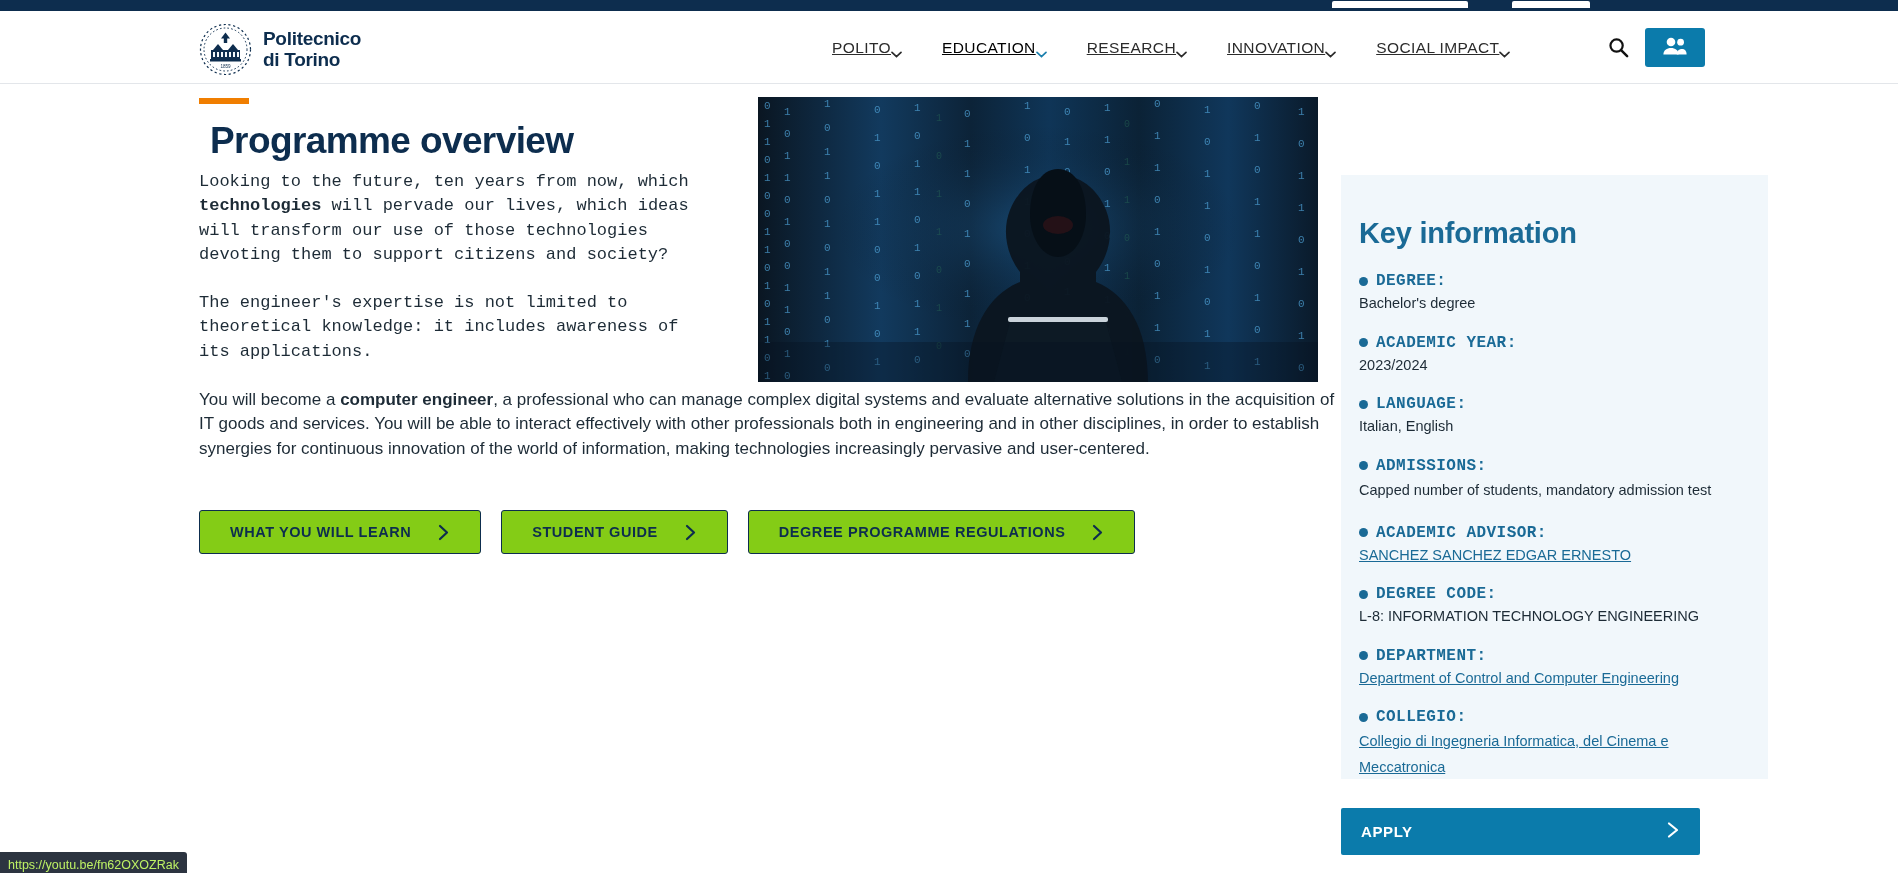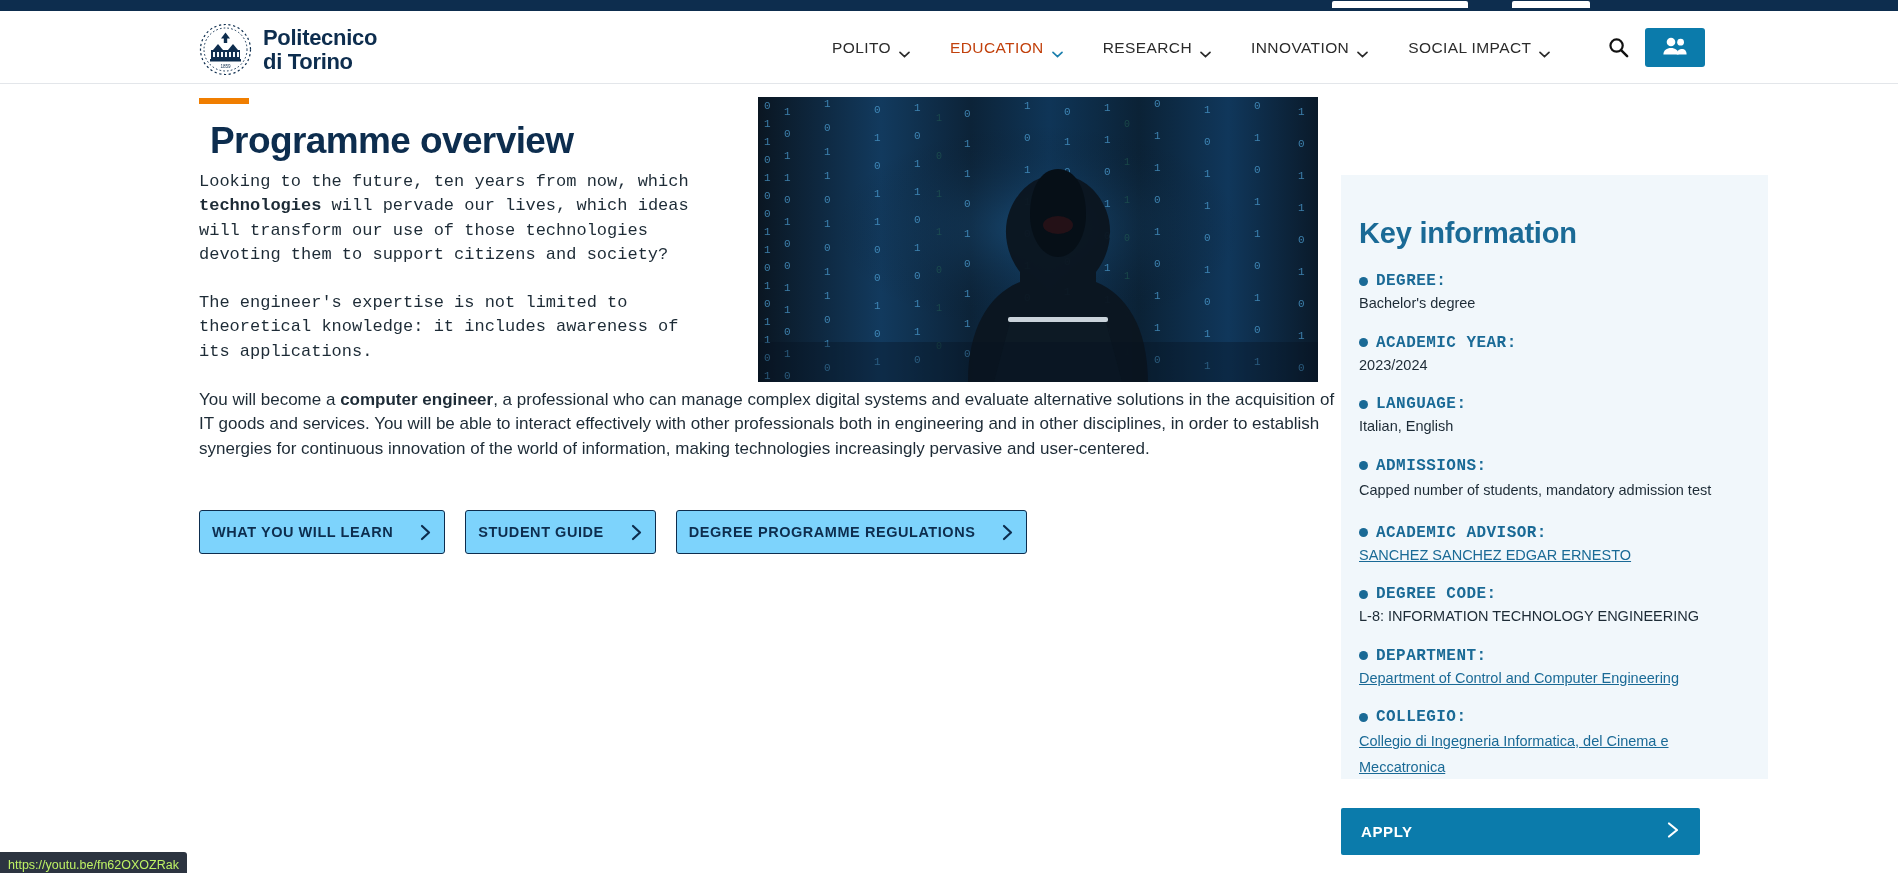--- a/index.html
+++ b/index.html
@@ -33,34 +33,34 @@
     background:#ffffff;
     border-bottom:1px solid #e3e6ea;
     display:flex; align-items:center;
   }
   .logo-block {
     position:absolute; left:199px; top:12px;
     display:flex; align-items:center; gap:11px;
   }
   .crest { width:53px; height:53px; flex:0 0 53px; }
   .logo-text {
-    font-size:22px; font-weight:bold; line-height:1.06;
+    font-size:19px; font-weight:bold; line-height:1.06;
     color:#0d2d4e; letter-spacing:-0.3px;
   }
   nav.main-nav {
     position:absolute; left:812px; top:0; height:73px;
     display:flex; align-items:center; gap:0;
   }
   .nav-item {
-    display:flex; align-items:center; gap:8px;
+    display:flex; align-items:center; 
     padding:0 20px; height:63px;
     font-size:15.5px; letter-spacing:0.4px; color:#2b2b2b;
-    cursor:pointer; white-space:nowrap;
-  }
-  .nav-item.active { color:#c2410c; }
+    cursor:pointer; white-space:nowrap;text-decoration:underline;
+  }
+  .nav-item.active { color:#000000; }
   .caret { width:11px; height:7px; display:inline-block; }
   .header-actions {
     position:absolute; right:193px; top:0; height:73px;
     display:flex; align-items:center; gap:13px;
   }
   .search-btn { width:28px; height:28px; display:flex; align-items:center; justify-content:center; cursor:pointer; }
   .user-btn {
     width:60px; height:39px; background:#0b7bab; border-radius:3px;
     display:flex; align-items:center; justify-content:center; cursor:pointer;
   }
@@ -86,22 +86,22 @@
     position:absolute; left:758px; top:12px; width:560px; height:285px;
     background:#0a1a2b; overflow:hidden;
   }
   .hero-img svg { display:block; }
 
   .btn-row {
     position:absolute; left:199px; top:425px;
     display:flex; gap:20px;
   }
   .btn-outline {
-    border:1.5px solid #0d2d4e; border-radius:3px; background:#7dd3fc;
-    height:44px; padding:0 12px;
+    border:1.5px solid #0d2d4e; border-radius:3px; background:#84cc16;
+    height:44px; padding:0 30px;
     display:flex; align-items:center; gap:26px;
     font-size:14.5px; font-weight:bold; letter-spacing:0.55px;
     color:#0d2d4e; cursor:pointer; white-space:nowrap;
   }
   .chev { width:13px; height:17px; flex:0 0 13px; }
 
   
   .key-panel {
     position:absolute; left:1341px; top:90px; width:427px; height:604px;
     background:#f1f7fb;

